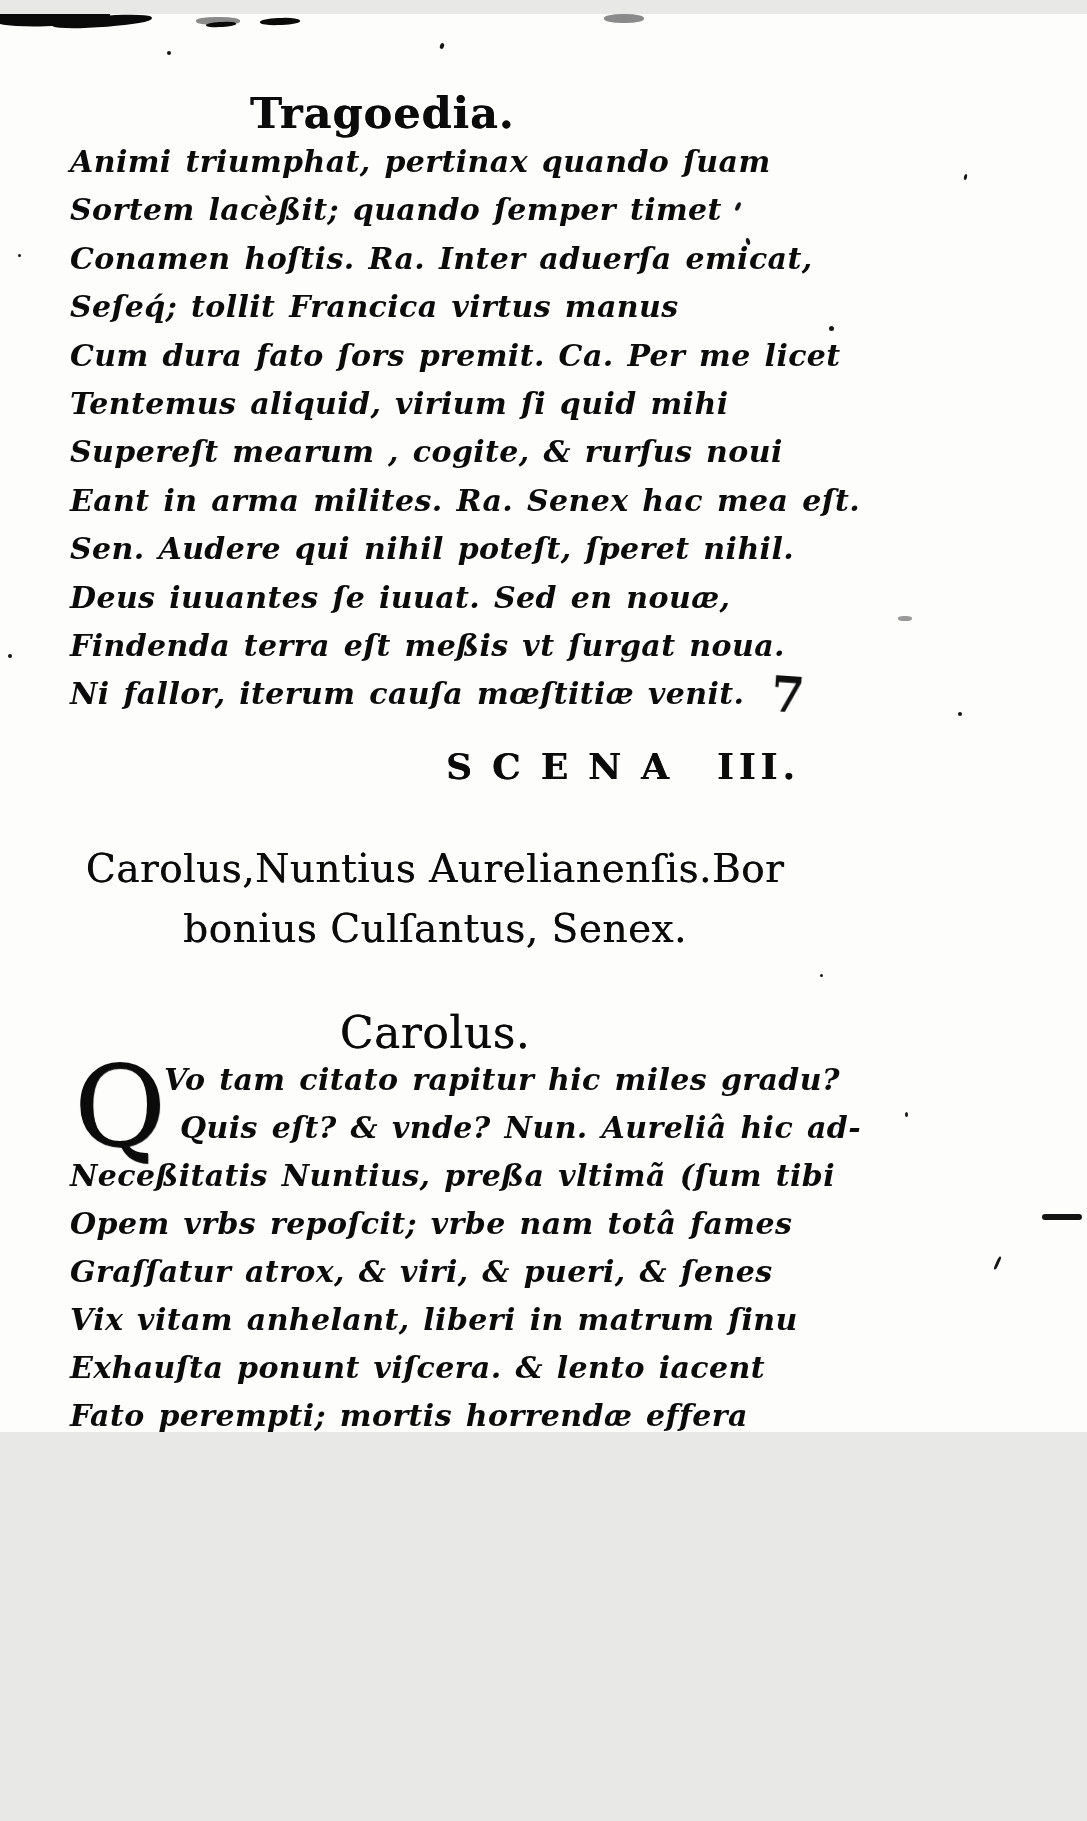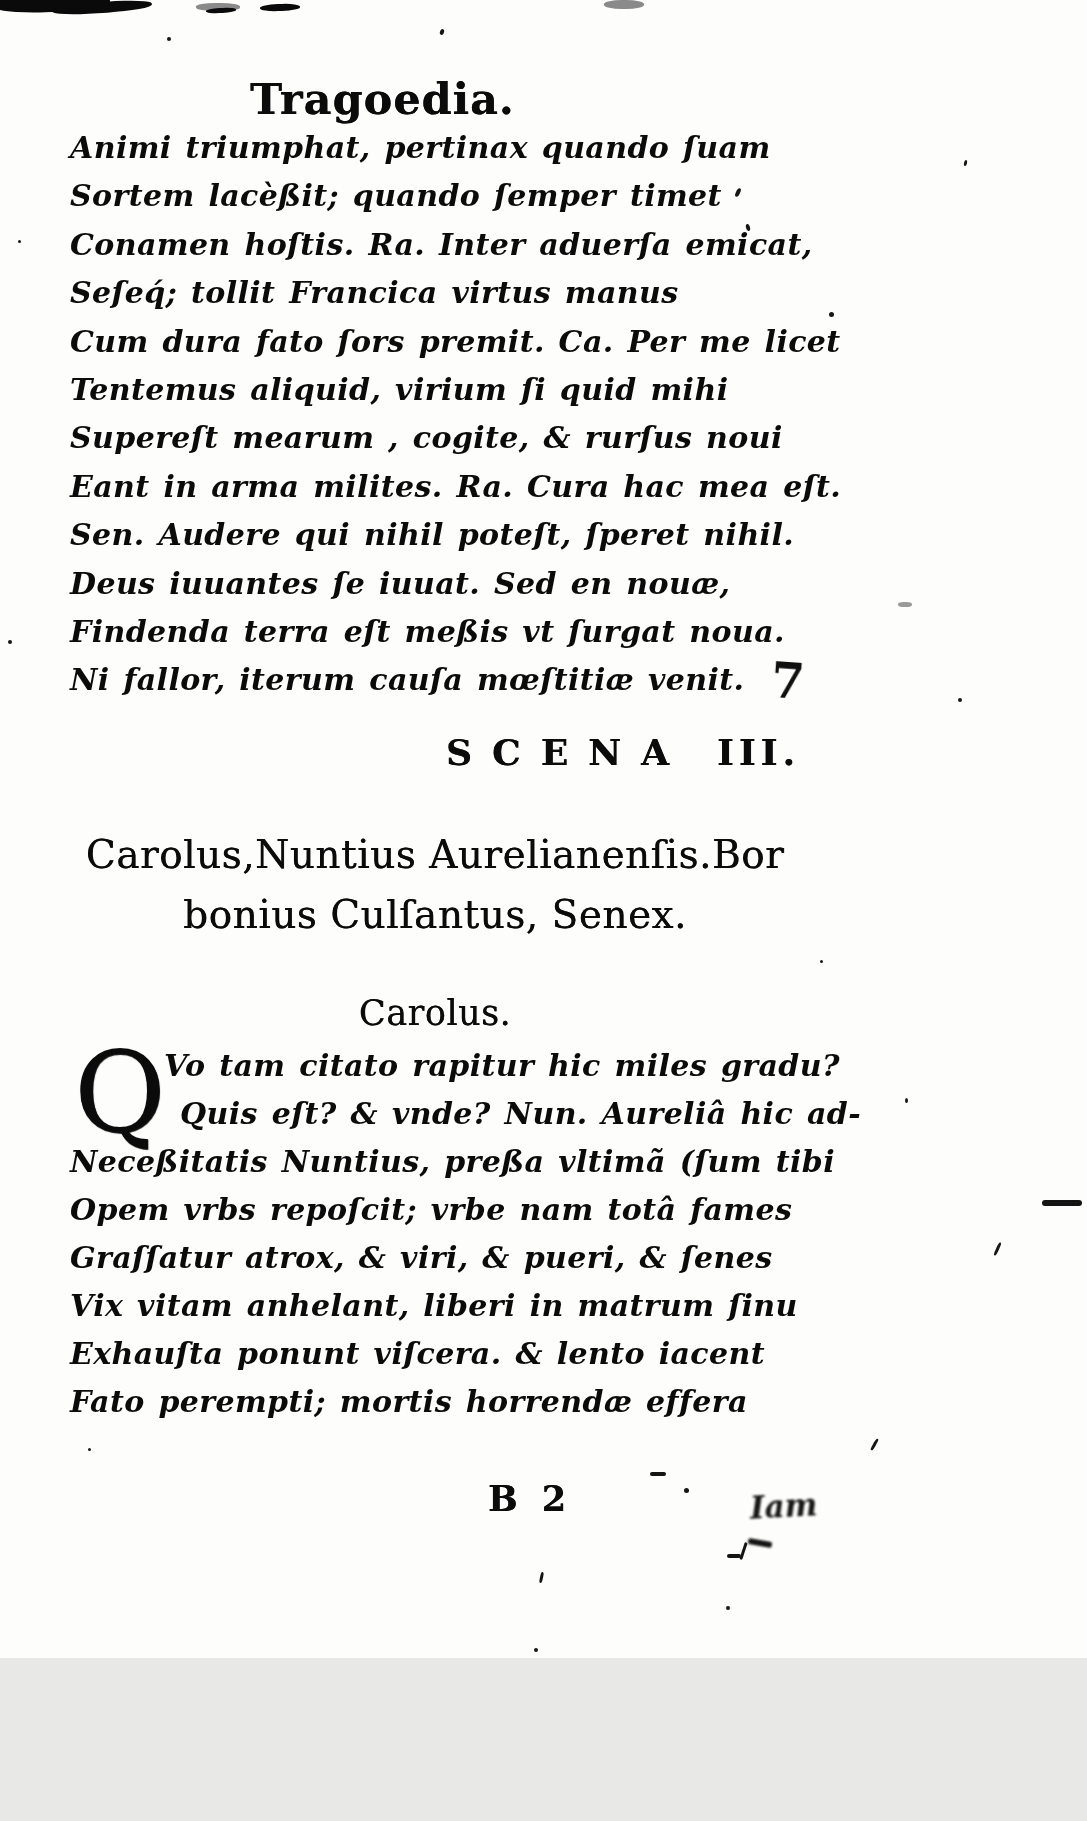--- a/index.html
+++ b/index.html
@@ -1,19 +1,19 @@
 <!DOCTYPE html>
 <html><head>
 <meta charset="utf-8">
 <style>
   html,body{margin:0;padding:0;background:#e8e8e6;}
   .page{
     position:relative;
-    width:1087px;height:1658px;
-    margin:0 auto;
+    width:1087px;height:1418px;
+    margin:14px auto;
     background:#fdfdfc;
     overflow:hidden;
     font-family:"DejaVu Serif","Liberation Serif",serif;
     color:#0b0b0b;
   }
   .abs{position:absolute;}
   .ink{text-shadow:0.35px 0.35px 0.6px rgba(5,5,5,0.9);}
   
   .title{
     left:250px;top:74px;
@@ -34,21 +34,21 @@
     white-space:nowrap;
   }
   .scene .word{letter-spacing:20px;}
   .scene .num{letter-spacing:5px;margin-left:28px;}
   
   .cast1{left:55px;top:832px;width:760px;text-align:center;
     font-size:39px;letter-spacing:0.5px;white-space:nowrap;}
   .cast2{left:70px;top:892px;width:730px;text-align:center;
     font-size:39px;letter-spacing:0.5px;white-space:nowrap;}
   .speaker{left:70px;top:993px;width:730px;text-align:center;
-    font-size:35px;letter-spacing:0.5px;}
+    font-size:44px;letter-spacing:0.5px;}
   
   .dropcap{
     left:74px;top:1042px;
     font-size:112px;line-height:100px;font-weight:normal;
     text-shadow:0.6px 0.6px 0.8px rgba(5,5,5,0.9);
   }
   .speech{
     left:70px;top:1042px;width:780px;
     font-size:30px;font-style:italic;font-weight:bold;
     line-height:48px;letter-spacing:0.4px;word-spacing:3px;
@@ -95,21 +95,21 @@
   <div class="abs title ink">Tragoedia.</div>
 
   <div class="abs verse">
     <div class="l">Animi triumphat, pertinax quando ſuam</div>
     <div class="l">Sortem lacèßit; quando ſemper timet</div>
     <div class="l">Conamen hoſtis.  Ra. Inter aduerſa emicat,</div>
     <div class="l">Seſeq́;  tollit Francica virtus manus</div>
     <div class="l">Cum dura fato ſors premit.   Ca.  Per me licet</div>
     <div class="l">Tentemus aliquid, virium ſi quid mihi</div>
     <div class="l">Supereſt mearum , cogite, &amp; rurſus noui</div>
-    <div class="l">Eant in arma milites.  Ra.  Cura hac mea eſt.</div>
+    <div class="l">Eant in arma milites.  Ra.  Senex hac mea eſt.</div>
     <div class="l">Sen. Audere qui nihil poteſt, ſperet nihil.</div>
     <div class="l">Deus iuuantes ſe iuuat.  Sed en nouæ,</div>
     <div class="l">Findenda terra eſt meßis vt ſurgat noua.</div>
     <div class="l">Ni fallor, iterum cauſa mœſtitiæ venit.</div>
   </div>
 
   <div class="abs margin7">7</div>
 
   <div class="abs scene ink">
     <span class="word">SCENA</span><span class="num">III.</span>

